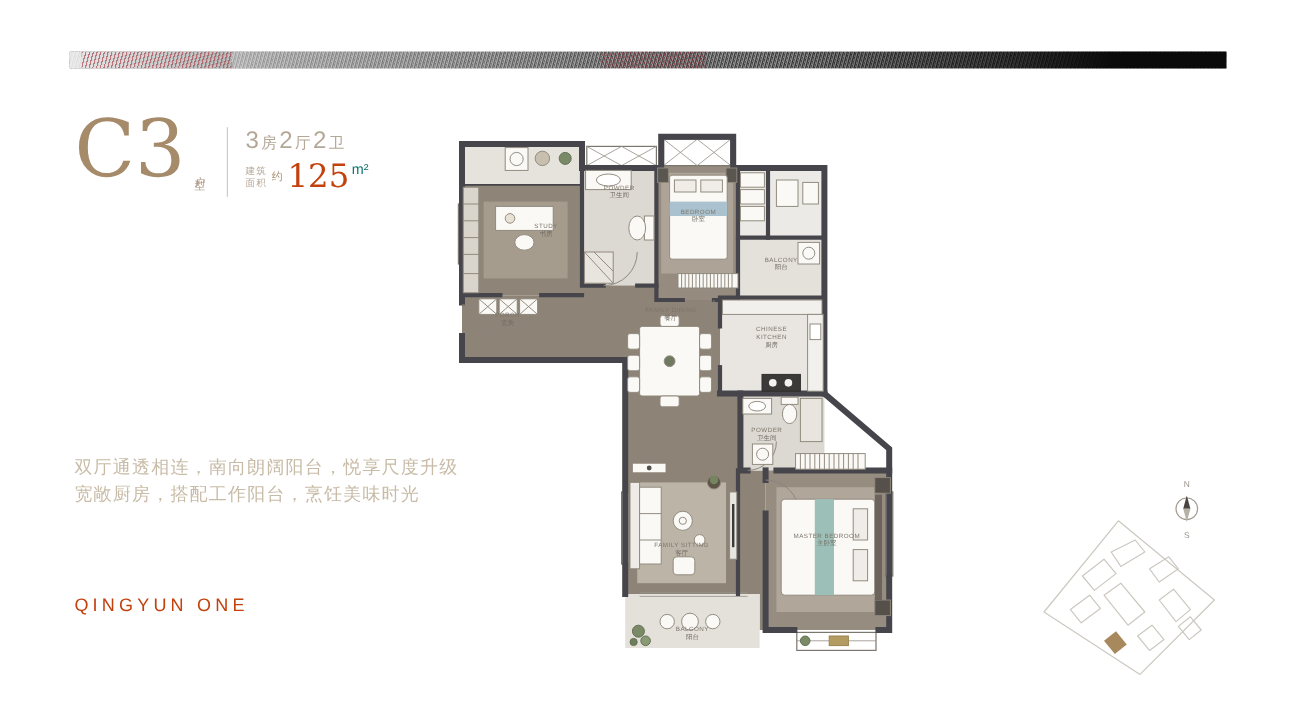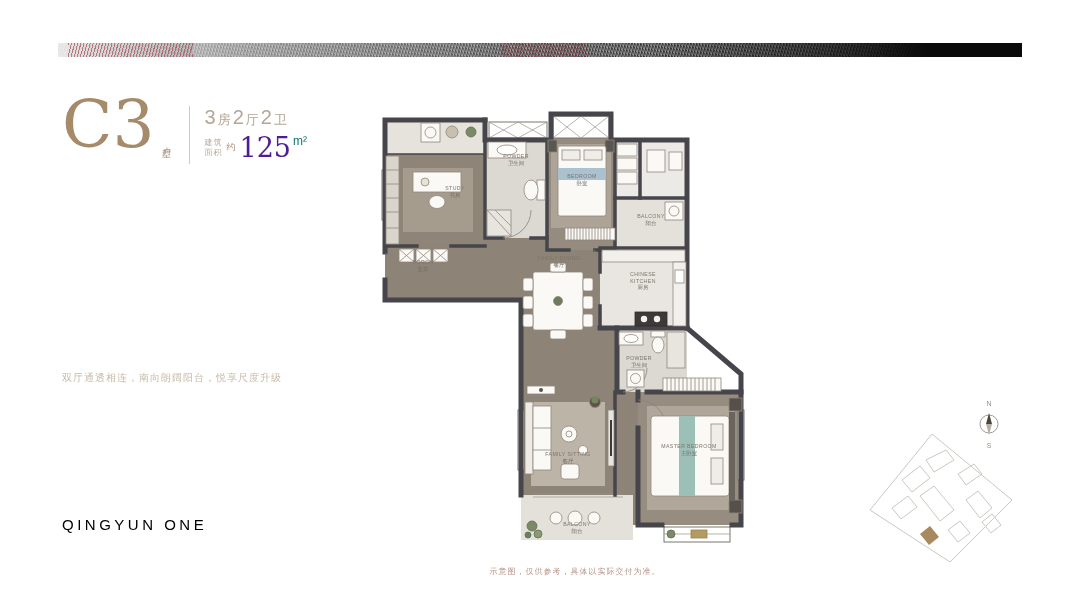--- a/index.html
+++ b/index.html
@@ -26,28 +26,28 @@
   .c3-wrap{display:flex;align-items:flex-end;justify-content:flex-end;}
   .c3{font-family:"DejaVu Serif",serif;font-size:66px;line-height:.95;color:#a68b6b;}
   .c3-tag{writing-mode:vertical-rl;font-size:9px;letter-spacing:3px;color:#a99480;margin:0 0 12px 5px;}
   .specs{margin-left:16px;border-left:1px solid #d2cabd;padding-left:15px;margin-top:12px;height:58px;}
   .layout-line{display:flex;align-items:baseline;color:#b5a797;}
   .layout-line .n{font-size:20px;font-weight:400;}
   .layout-line .c{font-size:13px;margin:0 2px;}
   .area-line{display:flex;align-items:center;margin-top:5px;}
   .area-label{font-size:8px;line-height:1.25;color:#b5a797;letter-spacing:1px;}
   .approx{font-size:9px;color:#a68b6b;margin:0 4px;}
-  .area-value{font-family:"DejaVu Serif",serif;font-size:27px;color:#4c1d95;line-height:1;}
+  .area-value{font-family:"DejaVu Serif",serif;font-size:27px;color:#c2410c;line-height:1;}
   .area-unit{font-size:12px;color:#0f766e;margin-left:2px;align-self:flex-start;}
 
   
-  .features{position:absolute;left:62px;top:371px;font-size:10px;letter-spacing:1px;color:#c8bba7;}
+  .features{position:absolute;left:62px;top:383px;font-size:15px;letter-spacing:1px;color:#c8bba7;}
   .features div{margin-bottom:10px;line-height:13px;}
 
-  .brand{position:absolute;left:62px;top:516px;font-size:15px;letter-spacing:3.5px;color:#000000;font-weight:500;}
+  .brand{position:absolute;left:62px;top:496px;font-size:15px;letter-spacing:3.5px;color:#c2410c;font-weight:500;}
 
   
   .disclaimer{position:absolute;left:445px;top:566px;width:260px;text-align:center;
      font-size:8px;letter-spacing:1px;color:#b5958a;}
 
   
   .plan{position:absolute;left:355px;top:110px;width:390px;height:435px;}
   .plan svg{display:block;}
   .lbl-en{font-size:5.2px;fill:#7e766a;letter-spacing:.4px;text-anchor:middle;
           font-family:"Liberation Sans",sans-serif;}
@@ -92,20 +92,21 @@
         </div>
         <span class="approx">约</span>
         <span class="area-value">125</span>
         <span class="area-unit">m²</span>
       </div>
     </div>
   </div>
 
   <div class="features">
     <div>双厅通透相连，南向朗阔阳台，悦享尺度升级</div>
+    <div>宽敞厨房，搭配工作阳台，烹饪美味时光</div>
   </div>
 
   <div class="brand">QINGYUN ONE</div>
 
   <div class="plan">
     <svg viewBox="0 0 390 435" width="390" height="435">
 
       <g>
         <rect x="30" y="10" width="100" height="34" fill="#e6e3dd"></rect>
         <rect x="30" y="44" width="100" height="92" fill="#8f8478"></rect>
@@ -324,15 +325,14 @@
       <path d="M96,44 l16,-10 l8,10 l-16,11 z"></path>
       <path d="M30,78 l16,-12 l9,11 l-16,12 z"></path>
       <path d="M58,66 l14,-10 l20,24 l-14,11 z"></path>
       <path d="M104,70 l12,-9 l14,17 l-12,10 z"></path>
       <path d="M120,92 l10,-8 l9,11 l-10,8 z"></path>
       <path d="M86,100 l12,-9 l10,12 l-12,9 z"></path>
     </g>
     <path d="M58,104 l10,-8 l9,11 l-10,8 z" fill="#a8895e"></path>
   </svg>
 
-  <div class="disclaimer">示意图，仅供参考，具体以实际交付为准。</div>
 
 </div>
 
 </body></html>

